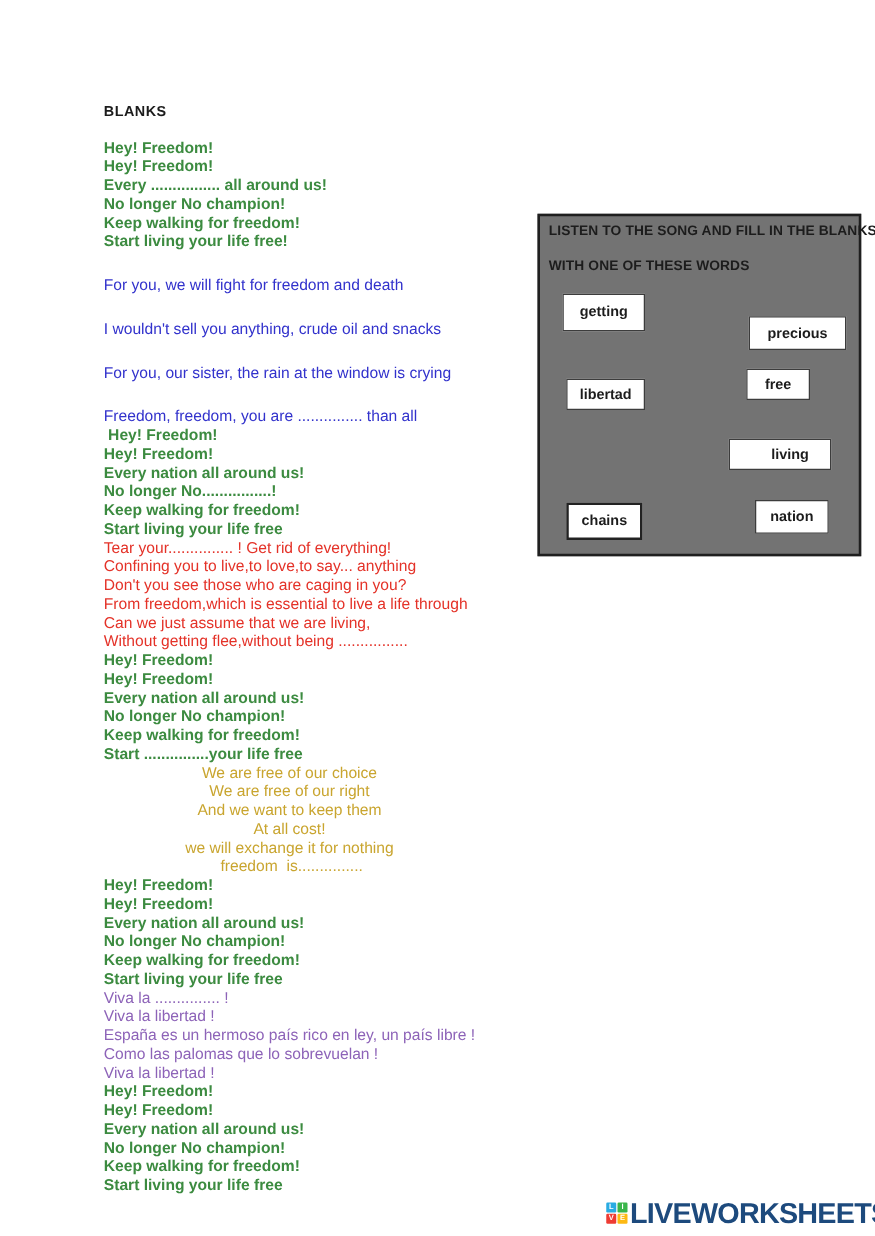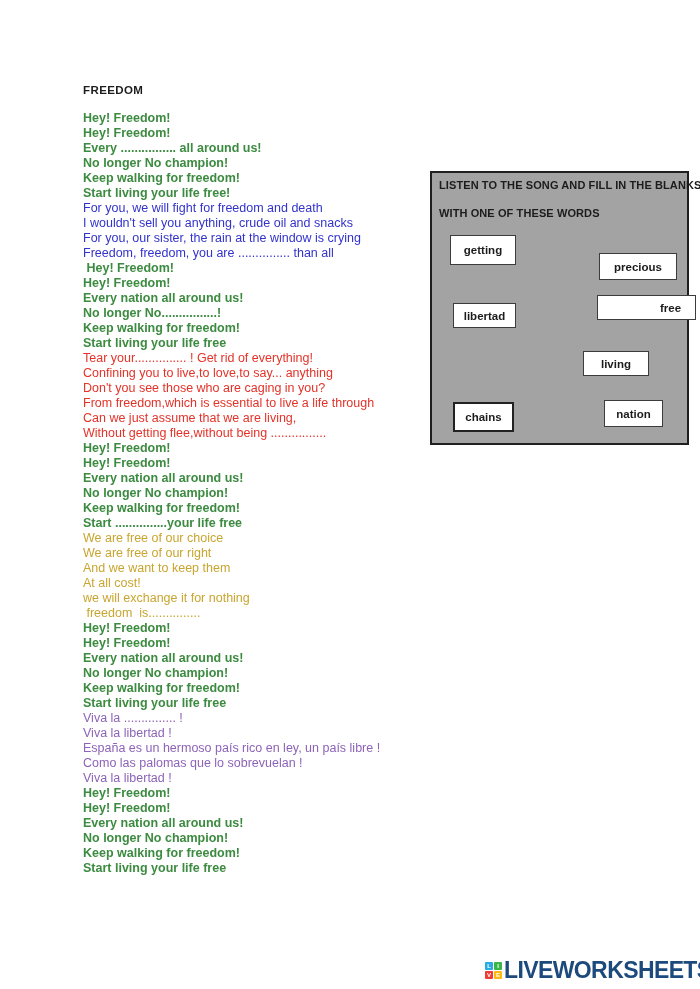--- a/index.html
+++ b/index.html
@@ -10,46 +10,46 @@
   .title{
     position:absolute;left:83px;top:84px;
     font-size:11.5px;font-weight:bold;color:#1c1c1c;letter-spacing:.4px;
   }
   .lyrics{
     position:absolute;left:83px;top:111px;
     font-size:12.5px;line-height:15px;white-space:pre;
   }
   .line{height:15px;}
   .line.green{color:var(--green);font-weight:bold;}
-  .line.blue{color:var(--blue);}
+  .line.blue{color:var(--blue);margin-top:20px;}
   .line.red{color:var(--red);}
-  .line.olive{color:var(--olive);}
+  .line.olive{color:var(--olive);text-align:center;}
   .line.purple{color:var(--purple);}
 
   .wb-panel{
     position:absolute;left:430px;top:171px;width:255px;height:270px;
-    border:2px solid #1f1f1f;background:#a3a3a3;
+    border:2px solid #1f1f1f;background:#737373;
   }
   .wb-h{
     position:absolute;left:7px;white-space:nowrap;
     font-size:11px;font-weight:bold;color:#1c1c1c;letter-spacing:.1px;
   }
   .wb-h1{top:6px;}
   .wb-h2{top:34px;}
   .chip{
     position:absolute;display:flex;align-items:center;justify-content:center;
     border:1.5px solid #3c3c3c;background:#fff;
     font-size:11.5px;font-weight:bold;color:#1c1c1c;
   }
   .wb0{left:18px;top:62px;width:64px;height:28px;}
   .wb1{left:151px;top:80px;width:76px;height:25px;margin-left:16px;}
   .wb2{left:21px;top:130px;width:61px;height:23px;}
-  .wb3{left:165px;top:122px;width:49px;height:23px;padding-left:48px;}
+  .wb3{left:165px;top:122px;width:49px;height:23px;}
   .wb4{left:19px;top:176px;width:77px;height:35px;}
-  .wb5{left:151px;top:178px;width:64px;height:23px;}
+  .wb5{left:151px;top:178px;width:64px;height:23px;padding-left:16px;}
   .wb6{left:21px;top:229px;width:57px;height:26px;border-width:2.5px;border-color:#222;text-align:right;}
   .wb7{left:157px;top:227px;width:57px;height:25px;margin-left:15px;}
 
   .footer{
     position:absolute;left:485px;top:959px;height:22px;
     display:flex;align-items:center;gap:2px;
   }
   .logo-grid{
     display:grid;grid-template-columns:8px 8px;grid-auto-rows:8px;gap:1px;
   }
@@ -61,21 +61,21 @@
   .brand{
     font-size:23px;font-weight:800;letter-spacing:-0.6px;line-height:18px;
     font-family:"Liberation Sans",sans-serif;
   }
 </style>
 </head>
 <body>
 
 <div class="page">
 
-  <div class="title">FREEDOM</div>
+  <div class="title">BLANKS</div>
 
   <div class="lyrics" id="lyrics"><div class="line green">Hey! Freedom!</div><div class="line green">Hey! Freedom!</div><div class="line green">Every ................ all around us!</div><div class="line green">No longer No champion!</div><div class="line green">Keep walking for freedom!</div><div class="line green">Start living your life free!</div><div class="line blue">For you, we will fight for freedom and death</div><div class="line blue">I wouldn't sell you anything, crude oil and snacks</div><div class="line blue">For you, our sister, the rain at the window is crying</div><div class="line blue">Freedom, freedom, you are ............... than all</div><div class="line green"> Hey! Freedom!</div><div class="line green">Hey! Freedom!</div><div class="line green">Every nation all around us!</div><div class="line green">No longer No................!</div><div class="line green">Keep walking for freedom!</div><div class="line green">Start living your life free</div><div class="line red">Tear your............... ! Get rid of everything!</div><div class="line red">Confining you to live,to love,to say... anything</div><div class="line red">Don't you see those who are caging in you?</div><div class="line red">From freedom,which is essential to live a life through</div><div class="line red">Can we just assume that we are living,</div><div class="line red">Without getting flee,without being ................</div><div class="line green">Hey! Freedom!</div><div class="line green">Hey! Freedom!</div><div class="line green">Every nation all around us!</div><div class="line green">No longer No champion!</div><div class="line green">Keep walking for freedom!</div><div class="line green">Start ...............your life free</div><div class="line olive">We are free of our choice</div><div class="line olive">We are free of our right</div><div class="line olive">And we want to keep them</div><div class="line olive">At all cost!</div><div class="line olive">we will exchange it for nothing</div><div class="line olive"> freedom  is...............</div><div class="line green">Hey! Freedom!</div><div class="line green">Hey! Freedom!</div><div class="line green">Every nation all around us!</div><div class="line green">No longer No champion!</div><div class="line green">Keep walking for freedom!</div><div class="line green">Start living your life free</div><div class="line purple">Viva la ............... !</div><div class="line purple">Viva la libertad !</div><div class="line purple">España es un hermoso país rico en ley, un país libre !</div><div class="line purple">Como las palomas que lo sobrevuelan !</div><div class="line purple">Viva la libertad !</div><div class="line green">Hey! Freedom!</div><div class="line green">Hey! Freedom!</div><div class="line green">Every nation all around us!</div><div class="line green">No longer No champion!</div><div class="line green">Keep walking for freedom!</div><div class="line green">Start living your life free</div></div>
 
   <div class="wb-panel">
     <div class="wb-h wb-h1">LISTEN TO THE SONG AND FILL IN THE BLANKS</div>
     <div class="wb-h wb-h2">WITH ONE OF THESE WORDS</div>
     <div class="chip wb0">getting</div>
     <div class="chip wb1">precious</div>
     <div class="chip wb2">libertad</div>
     <div class="chip wb3">free</div>

